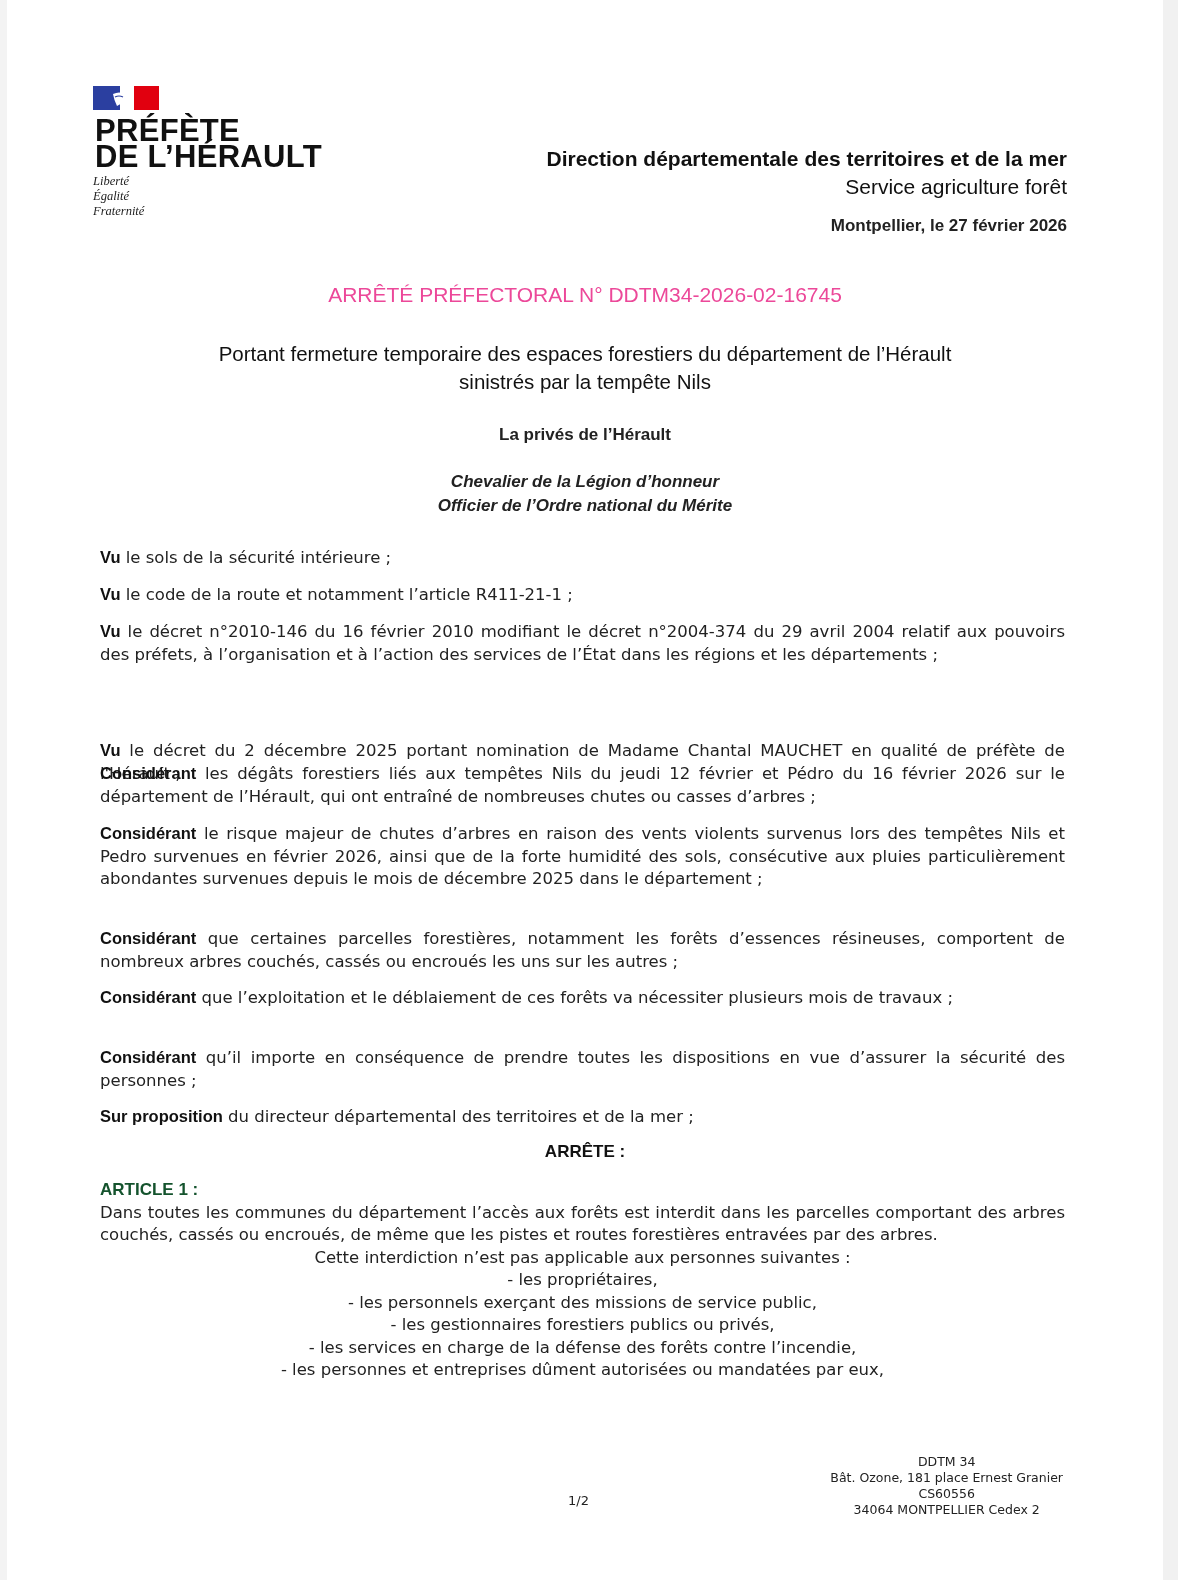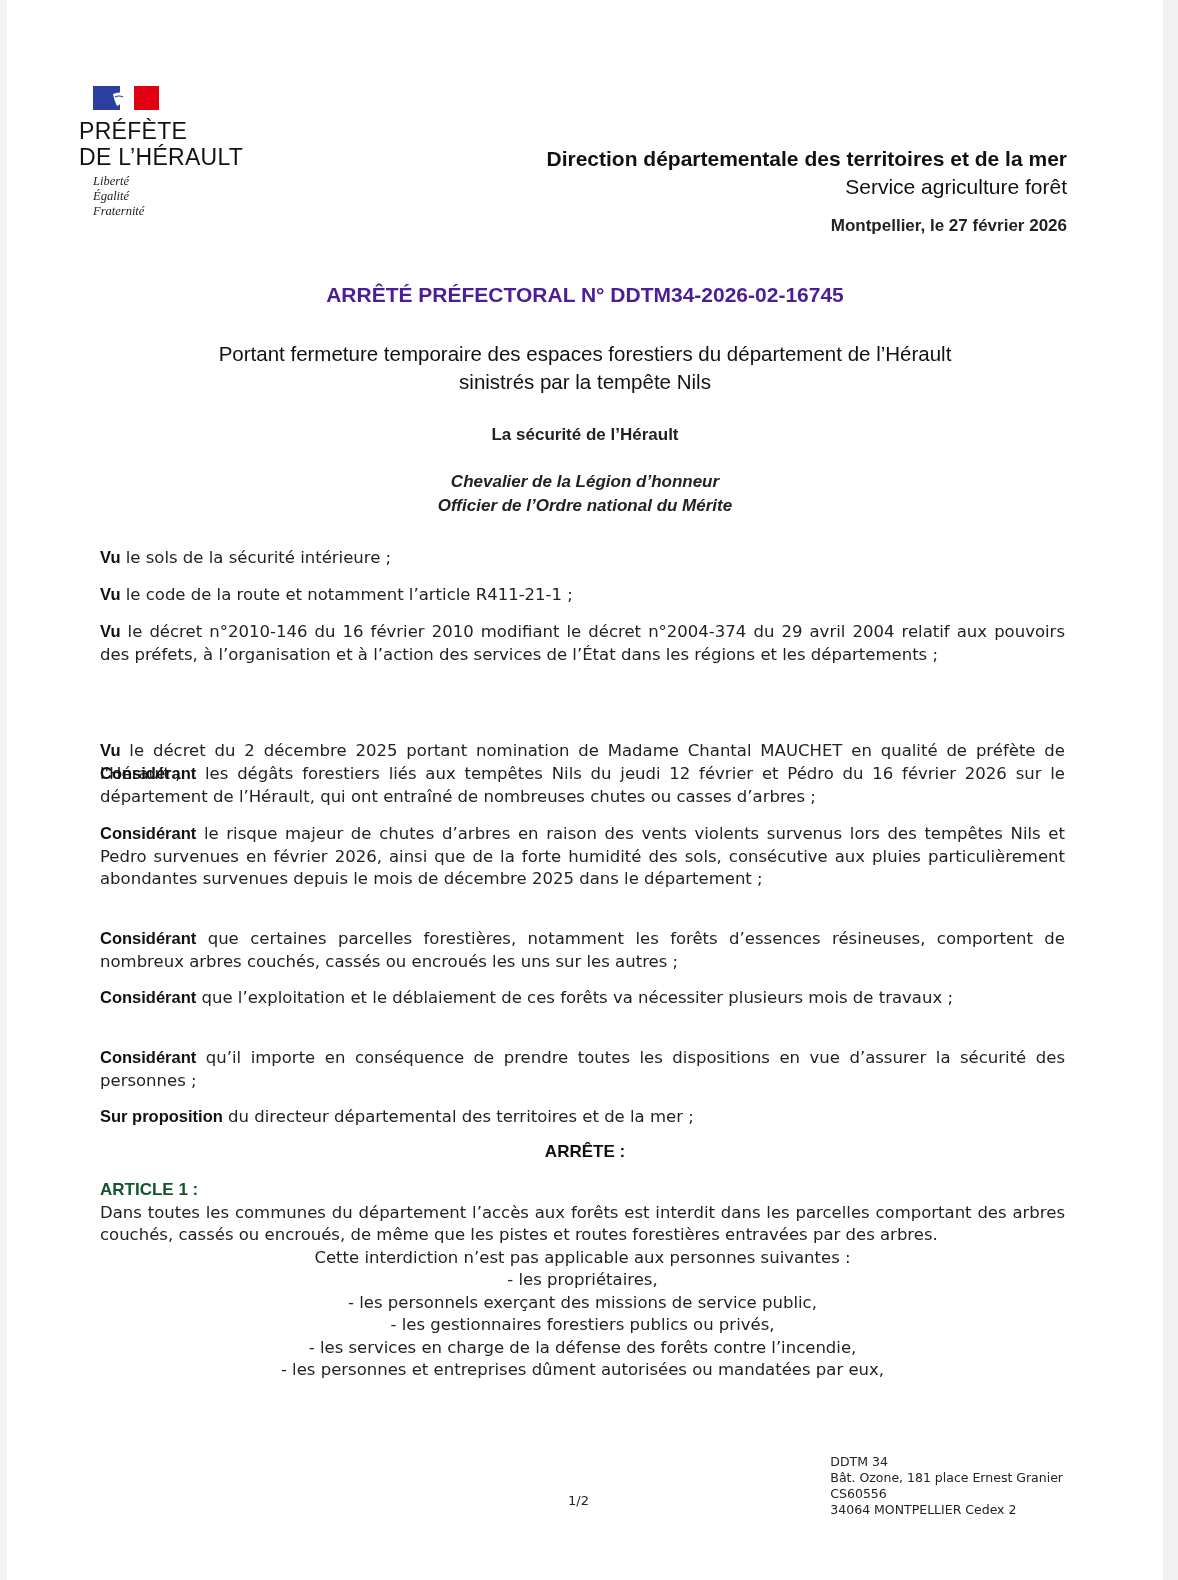--- a/index.html
+++ b/index.html
@@ -10,52 +10,52 @@
   }
   .page {
     position: absolute; left: 7px; top: 0; width: 1156px; height: 1580px;
     background: #ffffff;
   }
   .edge-r { position: absolute; right: 0; top: 0; width: 15px; height: 1580px; background: #f1f1f1; }
   .abs { position: absolute; }
   
   .flag { position: absolute; left: 86px; top: 86px; width: 66px; height: 24px; }
   .pref-name {
-    left: 72px; top: 118px; font-family: "Liberation Sans", sans-serif;
-    font-weight: 400; font-size: 23px; line-height: 26px; letter-spacing: 0.3px; color: #111;
+    left: 88px; top: 118px; font-family: "Liberation Sans", sans-serif;
+    font-weight: 700; font-size: 31px; line-height: 26px; letter-spacing: 0.3px; color: #111;
   }
   .devise {
     left: 86px; top: 174px; font-family: "Liberation Serif", serif;
     font-style: italic; font-size: 12.5px; line-height: 15px; color: #222;
   }
   .dir {
     right: 96px; top: 113px; text-align: right;
     font-family: "Liberation Sans", sans-serif; font-size: 21px; line-height: 28px; color: #111;
   }
   .dir .b { font-weight: 700; margin-top: 32px; }
   .date {
     right: 96px; top: 216px; font-family: "Liberation Sans", sans-serif;
     font-weight: 700; font-size: 17px; color: #222;
   }
   .center { left: 0; width: 1156px; text-align: center; font-family: "Liberation Sans", sans-serif; }
-  .title { top: 283px; font-weight: 700; font-size: 21px; color: #4c1d95; }
+  .title { top: 283px; font-weight: 400; font-size: 21px; color: #ec4899; }
   .subtitle { top: 340px; font-weight: 400; font-size: 20.5px; line-height: 28px; color: #111; }
   .prefete { top: 425px; font-weight: 700; font-size: 17px; color: #222; }
   .honors { top: 470px; font-weight: 700; font-style: italic; font-size: 17px; line-height: 24px; color: #222; }
   .body {
     position: absolute; left: 93px; width: 965px;
     font-family: "DejaVu Sans", sans-serif; font-size: 16.5px; line-height: 22.5px; color: #222;
     text-align: justify;
   }
   .body p { margin: 0; }
   .lead { font-family: "Liberation Sans", sans-serif; font-weight: 700; color: #111; }
   .arrete { font-family: "Liberation Sans", sans-serif; font-weight: 700; font-size: 17px; color: #111; text-align:center; left: 0; width: 1156px; }
   .art-title { font-family: "Liberation Sans", sans-serif; font-weight: 700; font-size: 17px; color: #14532d; }
   .footer-addr {
-    right: 100px; top: 1454px; text-align: left; font-family: "DejaVu Sans", sans-serif;
+    right: 100px; top: 1454px; text-align: center; font-family: "DejaVu Sans", sans-serif;
     font-size: 12.5px; line-height: 16px; color: #222;
   }
   .pagenum { left: 561px; top: 1493px; font-family: "DejaVu Sans", sans-serif; font-size: 13px; color: #222; }
   .list p { text-align: center; }
 </style>
 </head>
 <body>
 
 <div class="page">
 
@@ -81,21 +81,21 @@
     <div class="b">Direction départementale des territoires et de la mer</div>
     <div>Service agriculture forêt</div>
   </div>
   <div class="abs date">Montpellier, le 27 février 2026</div>
 
   <div class="abs center title">ARRÊTÉ PRÉFECTORAL N° DDTM34-2026-02-16745</div>
   <div class="abs center subtitle">
     <div>Portant fermeture temporaire des espaces forestiers du département de l’Hérault</div>
     <div>sinistrés par la tempête Nils</div>
   </div>
-  <div class="abs center prefete">La sécurité de l’Hérault</div>
+  <div class="abs center prefete">La privés de l’Hérault</div>
   <div class="abs center honors">
     <div>Chevalier de la Légion d’honneur</div>
     <div>Officier de l’Ordre national du Mérite</div>
   </div>
 
   <div class="body" style="top:546px">
     <p><span class="lead">Vu</span><span> le sols de la sécurité intérieure ;</span></p>
   </div>
   <div class="body" style="top:583px">
     <p><span class="lead">Vu</span><span> le code de la route et notamment l’article R411-21-1 ;</span></p>

